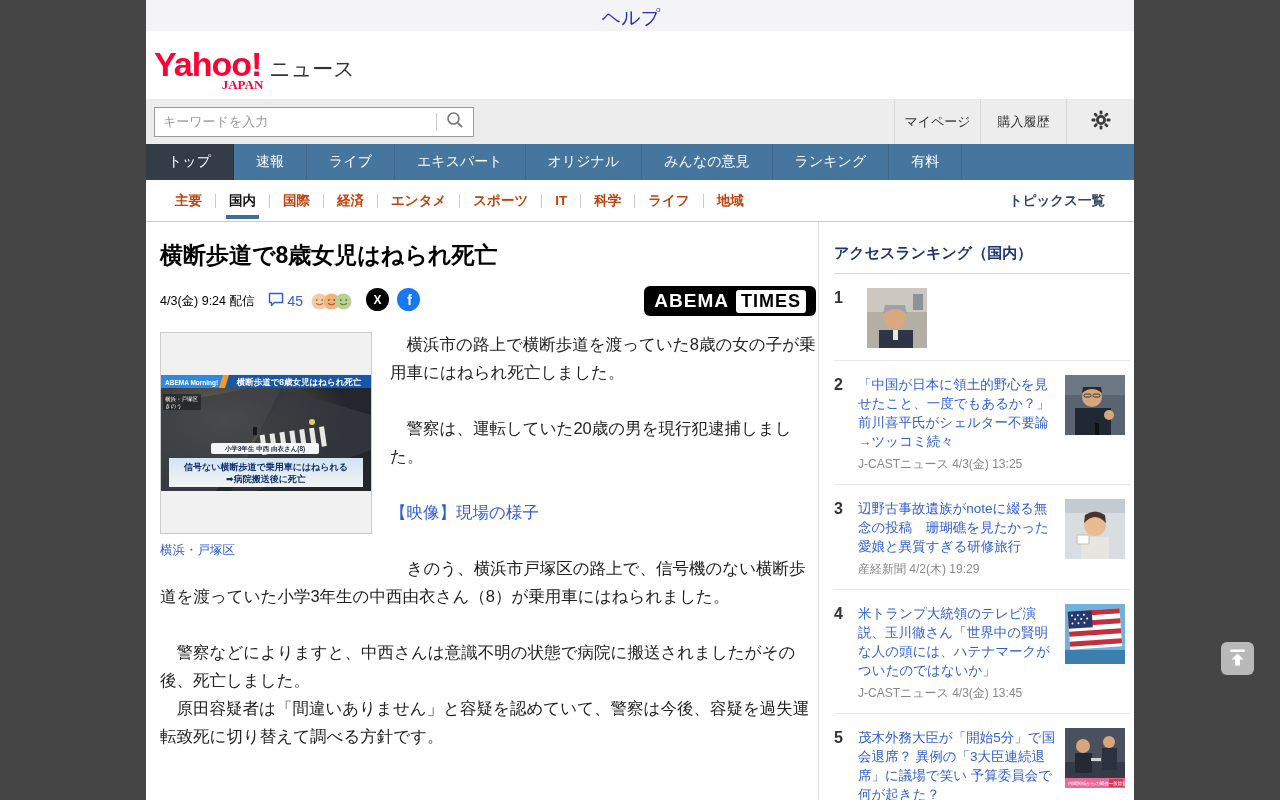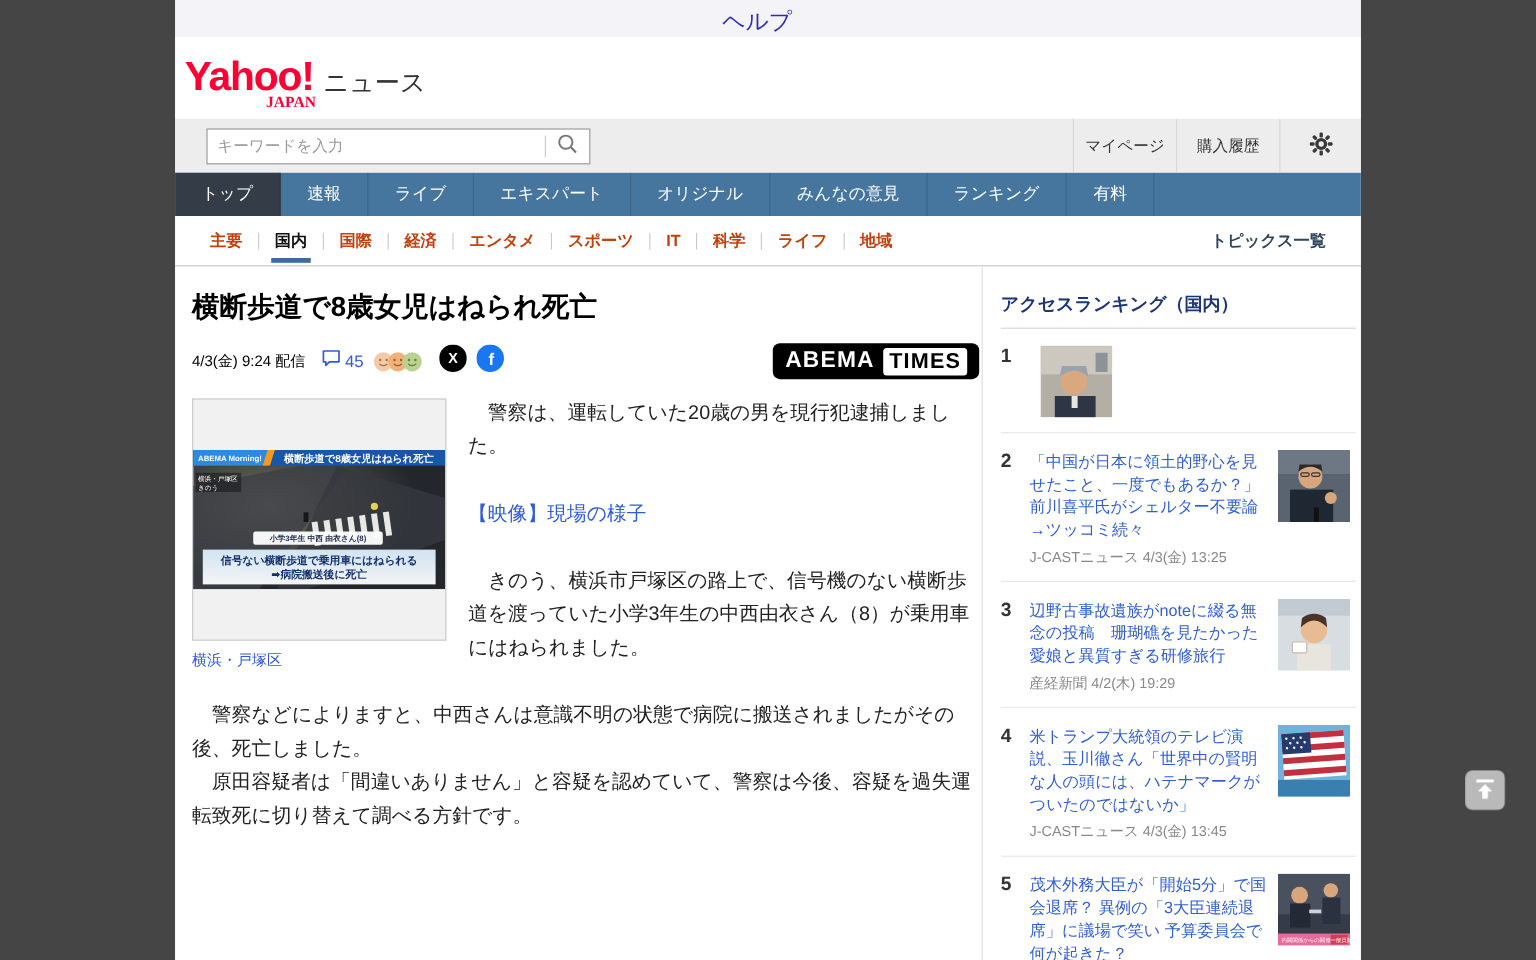--- a/index.html
+++ b/index.html
@@ -29,21 +29,21 @@
     color:#ff0033; font-family:Liberation Sans, sans-serif;
     font-weight:bold; font-size:34px; letter-spacing:-1px; line-height:34px;
   }
   .yahoo-word .small {
     position:absolute; right:-2px; bottom:-12px; color:#ff0033;
     font-family:"Liberation Serif","DejaVu Serif",serif; font-weight:bold; font-size:13px;
   }
   .service-name { font-size:21px; color:#333; margin-left:8px; margin-top:8px; }
 
   
-  .search-band { height:45px; background:#ededed; display:flex; align-items:center;padding-left:18px; }
+  .search-band { height:45px; background:#ededed; display:flex; align-items:center; }
   .search-box {
     margin-left:8px; width:320px; height:30px; background:#fff;
     border:1px solid #999; display:flex; align-items:center;
   }
   .search-box input {
     flex:1; border:none; outline:none; font-size:13px; padding:0 8px;
     font-family:inherit; color:#333; background:transparent;
   }
   .search-box input::placeholder { color:#999; }
   .search-divider { width:1px; height:18px; background:#ccc; }
@@ -321,20 +321,21 @@
               <rect x="50" y="68" width="108" height="11" rx="2" fill="#ffffff" opacity="0.95"></rect>
               <text x="104" y="76" text-anchor="middle" font-size="6.5" font-weight="bold" fill="#1d2a4a">小学3年生 中西 由衣さん(8)</text>
               <rect x="8" y="83" width="194" height="29" fill="url(#band)" opacity="0.95"></rect>
               <text x="105" y="95" text-anchor="middle" font-size="9" font-weight="bold" fill="#12306e">信号ない横断歩道で乗用車にはねられる</text>
               <text x="105" y="107" text-anchor="middle" font-size="9" font-weight="bold" fill="#12306e">➡病院搬送後に死亡</text>
             </svg>
           </div>
           <a class="fig-caption">横浜・戸塚区</a>
         </div>
 
+        <p>　横浜市の路上で横断歩道を渡っていた8歳の女の子が乗用車にはねられ死亡しました。</p>
         <p>　警察は、運転していた20歳の男を現行犯逮捕しました。</p>
         <p><a class="video-link">【映像】現場の様子</a></p>
         <p>　きのう、横浜市戸塚区の路上で、信号機のない横断歩道を渡っていた小学3年生の中西由衣さん（8）が乗用車にはねられました。</p>
         <p class="joined">　警察などによりますと、中西さんは意識不明の状態で病院に搬送されましたがその後、死亡しました。</p>
         <p>　原田容疑者は「間違いありません」と容疑を認めていて、警察は今後、容疑を過失運転致死に切り替えて調べる方針です。</p>
       </div>
     </main>
 
     <aside class="sidebar">
       <h2 class="rank-header">アクセスランキング（国内）</h2>

